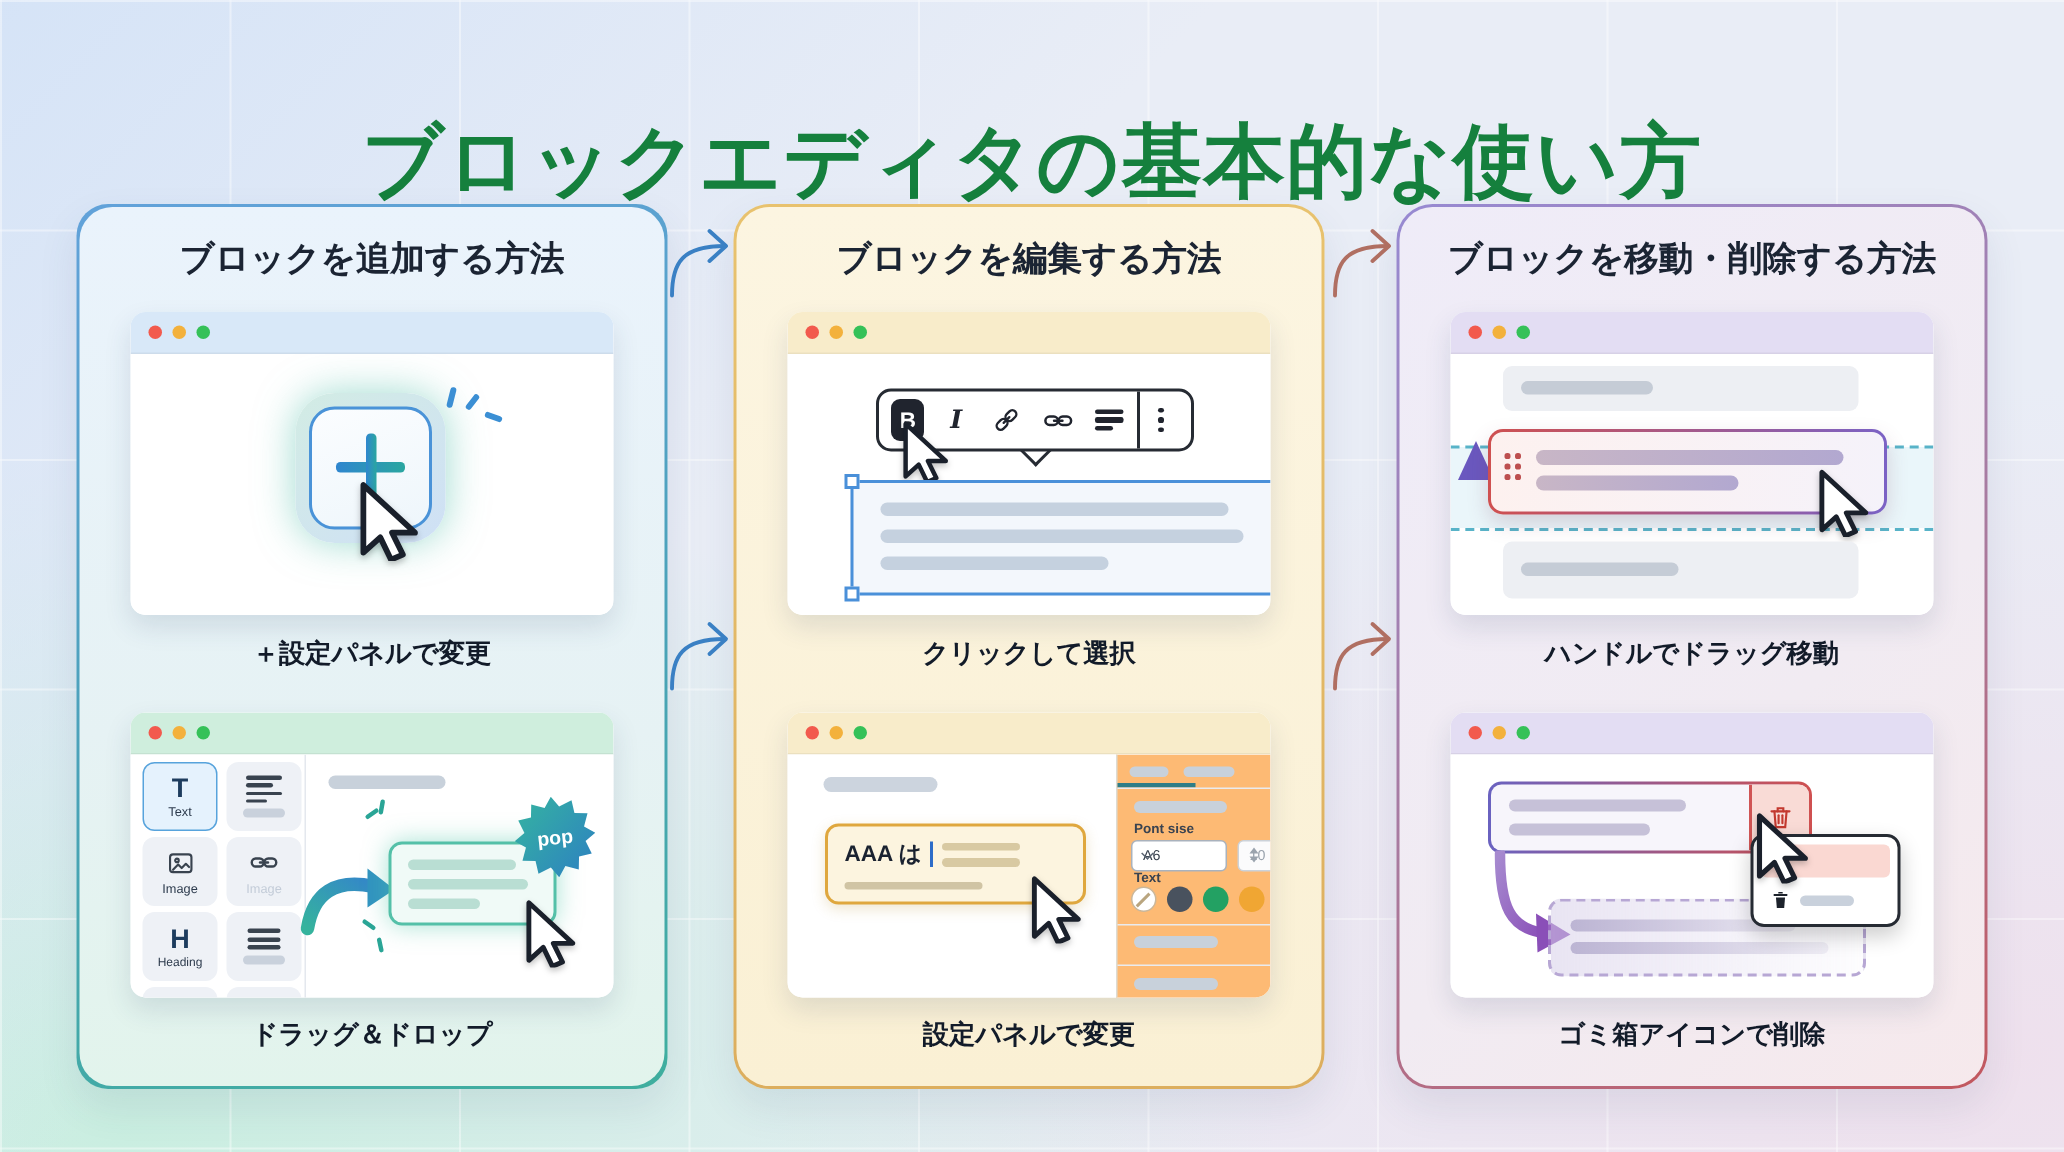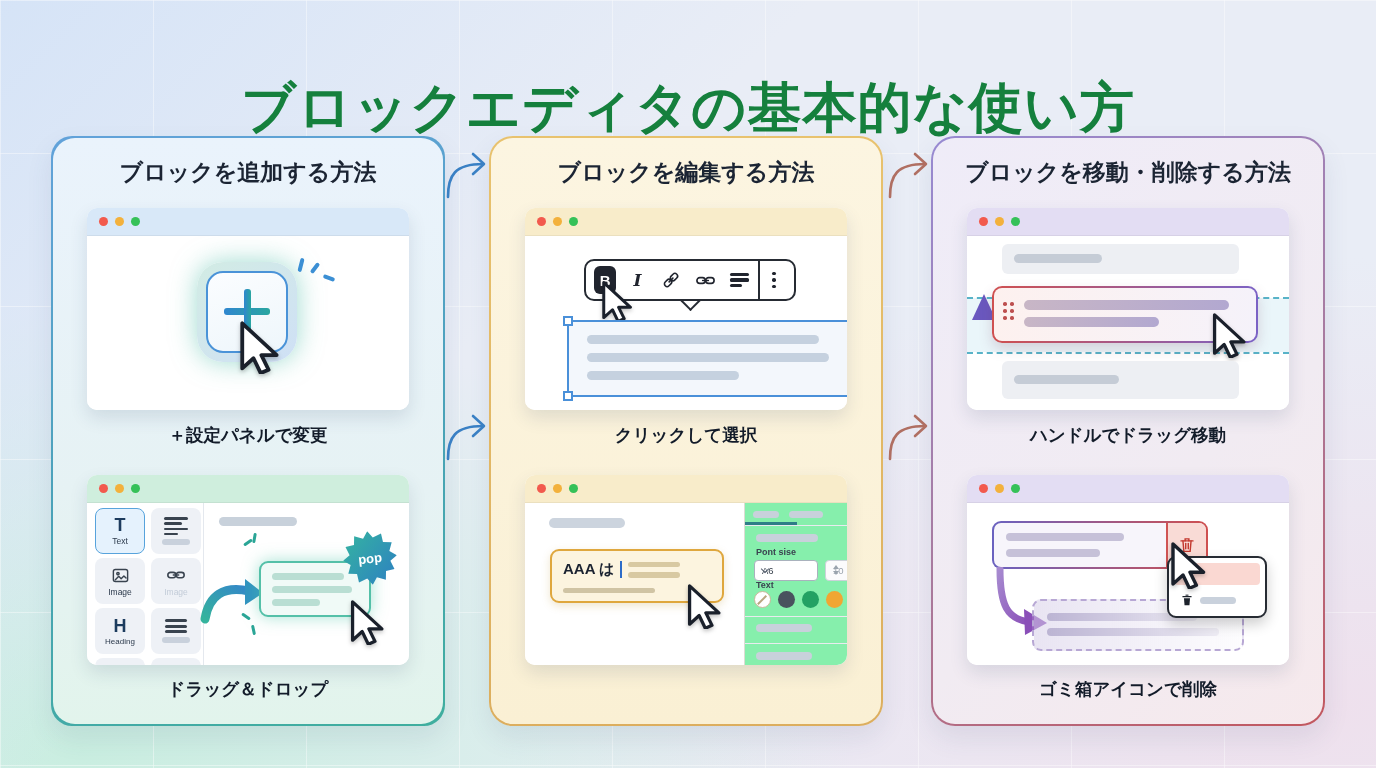--- a/index.html
+++ b/index.html
@@ -99,21 +99,21 @@
   
   .hl-block{position:absolute;left:25px;top:46px;width:174px;height:54px;background:#fcf4df;
     border:2px solid #dfa73e;border-radius:9px;box-shadow:0 3px 9px rgba(180,140,40,.22);
     box-sizing:border-box;}
   .hl-row{position:absolute;left:11px;top:9px;display:flex;align-items:center;gap:6px;}
   .hl-text{font-size:15px;font-weight:800;color:#1a2230;white-space:nowrap;}
   .hl-caret{width:2px;height:17px;background:#2d6cc8;}
   .hl-minis{display:flex;flex-direction:column;gap:5px;}
   .hl-minis span{display:block;width:52px;height:5.5px;background:#d8c9a2;border-radius:3px;}
   .hl-bottom{position:absolute;left:11px;bottom:8px;width:92px;height:5.5px;background:#d0c4a4;border-radius:3px;}
-  .settings{position:absolute;left:219px;top:0;bottom:0;width:132px;background:#86efac;
+  .settings{position:absolute;left:219px;top:0;bottom:0;width:132px;background:#fdba74;
     border-left:1.5px solid #dddcd4;box-sizing:border-box;}
   .set-underline{position:absolute;left:0;top:19px;width:52px;height:2.5px;background:#2e7d87;}
   .hdiv{position:absolute;left:0;right:0;height:1px;background:#e9ebef;}
   .chev{position:absolute;width:7px;height:7px;border-left:1.9px solid #5a6472;border-bottom:1.9px solid #5a6472;} .chev-down{transform:rotate(-45deg);}
   .set-label{position:absolute;font-size:9px;color:#3a4350;font-weight:600;}
   .set-select{position:absolute;left:9px;top:57px;width:64px;height:21px;border:1.5px solid #a9b2bd;
     border-radius:4px;box-sizing:border-box;background:#fff;}
   .set-select span{position:absolute;left:7px;top:4px;font-size:9.5px;color:#39424e;}
   .set-stepper{position:absolute;left:80px;top:57px;width:42px;height:21px;border:1.5px solid #ccd2d9;
     border-radius:4px;box-sizing:border-box;background:#fbfbfc;text-decoration:underline;}
@@ -432,20 +432,21 @@
 
         <span class="hdiv" style="top:113px;"></span>
         <span class="pill" style="left:11px;top:121px;width:56px;height:8px;"></span>
 
         <span class="hdiv" style="top:140px;"></span>
         <span class="pill" style="left:11px;top:149px;width:56px;height:8px;"></span>
 
       </div>
     </div>
   </div>
+  <div class="caption caption-bottom">設定パネルで変更</div>
 </div>
 
 <div class="panel" id="panel-move">
   <div class="panel-inner"></div>
   <div class="panel-header">ブロックを移動・削除する方法</div>
 
   <div class="browser card-top">
     <div class="bar bar-lav">
       <span class="dot dot-r"></span>
       <span class="dot dot-y"></span>

